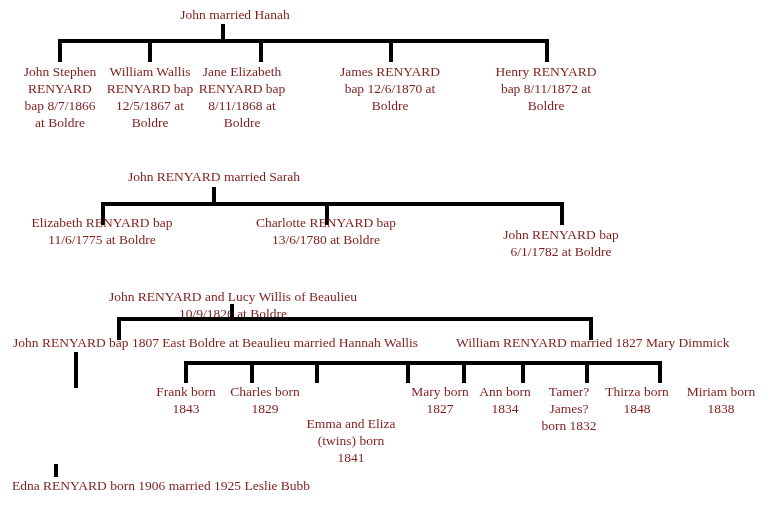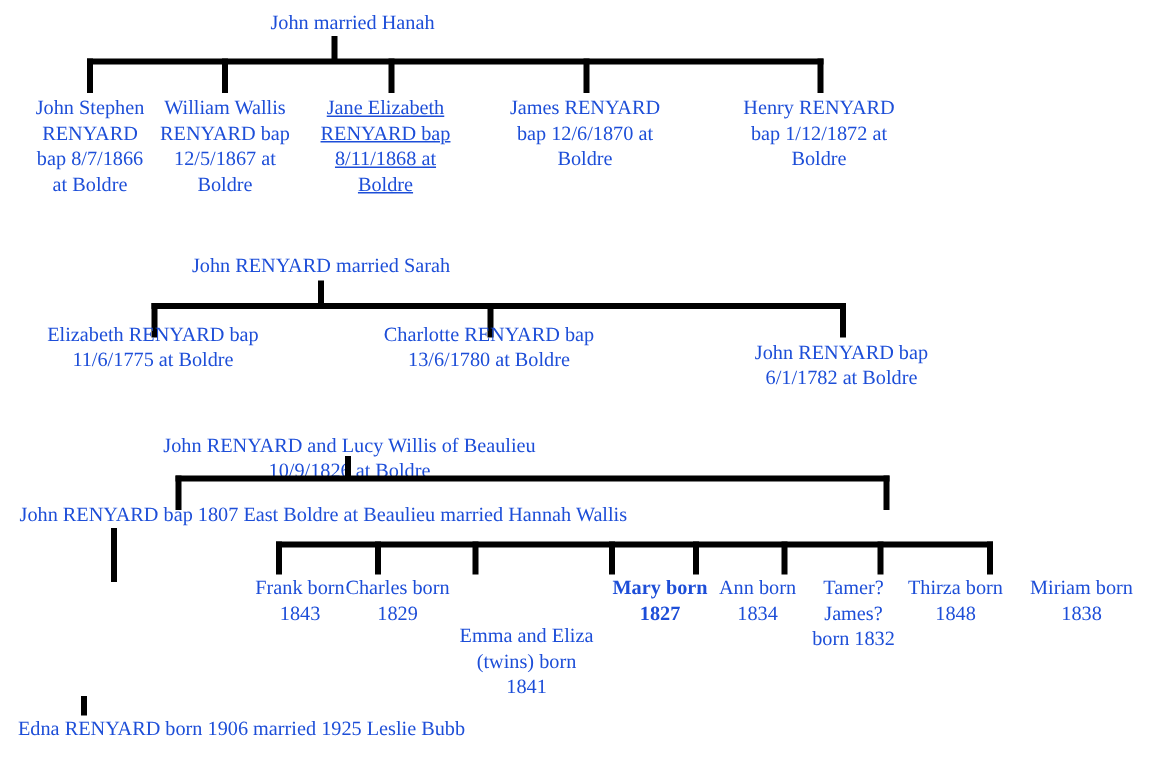--- a/index.html
+++ b/index.html
@@ -14,21 +14,21 @@
     background: #ffffff;
     font-family: "Liberation Serif", "DejaVu Serif", serif;
     color: #000000;
     overflow: hidden;
   }
   .txt {
     position: absolute;
     font-size: 13.5px;
     line-height: 17px;
     text-align: center;
-    color: #1d4ed8;
+    color: #7f1d1d;
     white-space: pre-line;
   }
   .txt.left { text-align: left; }
   .bar {
     position: absolute;
     background: #000000;
   }
   
   .hbar { height: 4px; }
   
@@ -51,29 +51,29 @@
   <div class="bar vbar" style="left:545px; top:39px; height:23px;"></div>
 
   <div class="txt" style="left:8px; top:63px; width:104px;">John Stephen
 RENYARD
 bap 8/7/1866
 at Boldre</div>
   <div class="txt" style="left:96px; top:63px; width:108px;">William Wallis
 RENYARD  bap
 12/5/1867 at
 Boldre</div>
-  <div class="txt" style="left:202px; top:63px; width:110px;text-decoration:underline;">Jane Elizabeth
+  <div class="txt" style="left:187px; top:63px; width:110px;">Jane Elizabeth
 RENYARD  bap
 8/11/1868 at
 Boldre</div>
   <div class="txt" style="left:327px; top:63px; width:126px;">James RENYARD
 bap 12/6/1870 at
 Boldre</div>
   <div class="txt" style="left:484px; top:63px; width:124px;">Henry RENYARD
-bap 1/12/1872 at
+bap 8/11/1872 at
 Boldre</div>
 
   <div class="txt" style="left:123px; top:168px; width:182px;">John RENYARD married Sarah</div>
 
   <div class="bar vbar" style="left:212px; top:187px; height:18px;"></div>
   <div class="bar hbar" style="left:101px; top:202px; width:463px;"></div>
 
   <div class="bar vbar" style="left:101px; top:202px; height:23px;"></div>
   <div class="bar vbar" style="left:325px; top:202px; height:23px;"></div>
   <div class="bar vbar" style="left:560px; top:202px; height:23px;"></div>
@@ -87,43 +87,44 @@
 
   <div class="txt" style="left:108px; top:288px; width:250px;">John RENYARD and Lucy Willis of Beaulieu 10/9/1826  at Boldre</div>
 
   <div class="bar vbar" style="left:230px; top:304px; height:16px;"></div>
   <div class="bar hbar" style="left:117px; top:317px; width:476px;"></div>
 
   <div class="bar vbar" style="left:117px; top:317px; height:23px;"></div>
   <div class="bar vbar" style="left:589px; top:317px; height:23px;"></div>
 
   <div class="txt left" style="left:13px; top:334px; width:440px;">John RENYARD bap 1807 East Boldre at Beaulieu married Hannah Wallis</div>
+  <div class="txt left" style="left:456px; top:334px; width:320px;">William RENYARD married 1827 Mary Dimmick</div>
 
   <div class="bar vbar" style="left:74px; top:352px; height:36px;"></div>
 
 
   <div class="bar hbar" style="left:184px; top:361px; width:478px;"></div>
 
   <div class="bar vbar" style="left:184px; top:361px; height:22px;"></div>
   <div class="bar vbar" style="left:250px; top:361px; height:22px;"></div>
   <div class="bar vbar" style="left:315px; top:361px; height:22px;"></div>
   <div class="bar vbar" style="left:406px; top:361px; height:22px;"></div>
   <div class="bar vbar" style="left:462px; top:361px; height:22px;"></div>
   <div class="bar vbar" style="left:521px; top:361px; height:22px;"></div>
   <div class="bar vbar" style="left:585px; top:361px; height:22px;"></div>
   <div class="bar vbar" style="left:658px; top:361px; height:22px;"></div>
 
-  <div class="txt" style="left:164px; top:383px; width:72px;">Frank born
+  <div class="txt" style="left:150px; top:383px; width:72px;">Frank born
 1843</div>
   <div class="txt" style="left:222px; top:383px; width:86px;">Charles born
 1829</div>
   <div class="txt" style="left:303px; top:383px; width:96px;margin-top:32px;">Emma and Eliza
 (twins) born
 1841</div>
-  <div class="txt" style="left:404px; top:383px; width:72px;font-weight:bold;">Mary born
+  <div class="txt" style="left:404px; top:383px; width:72px;">Mary born
 1827</div>
   <div class="txt" style="left:472px; top:383px; width:66px;">Ann born
 1834</div>
   <div class="txt" style="left:533px; top:383px; width:72px;">Tamer?
 James?
 born 1832</div>
   <div class="txt" style="left:598px; top:383px; width:78px;">Thirza born
 1848</div>
   <div class="txt" style="left:681px; top:383px; width:80px;">Miriam born
 1838</div>

